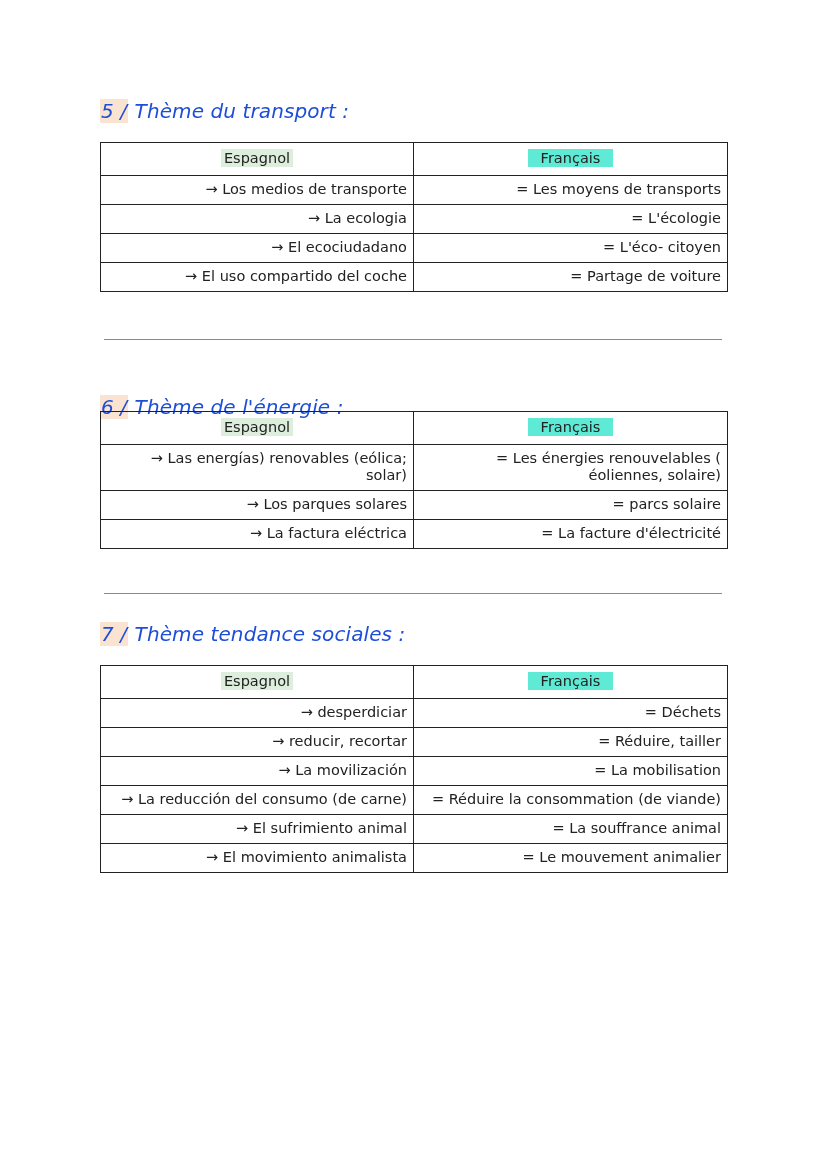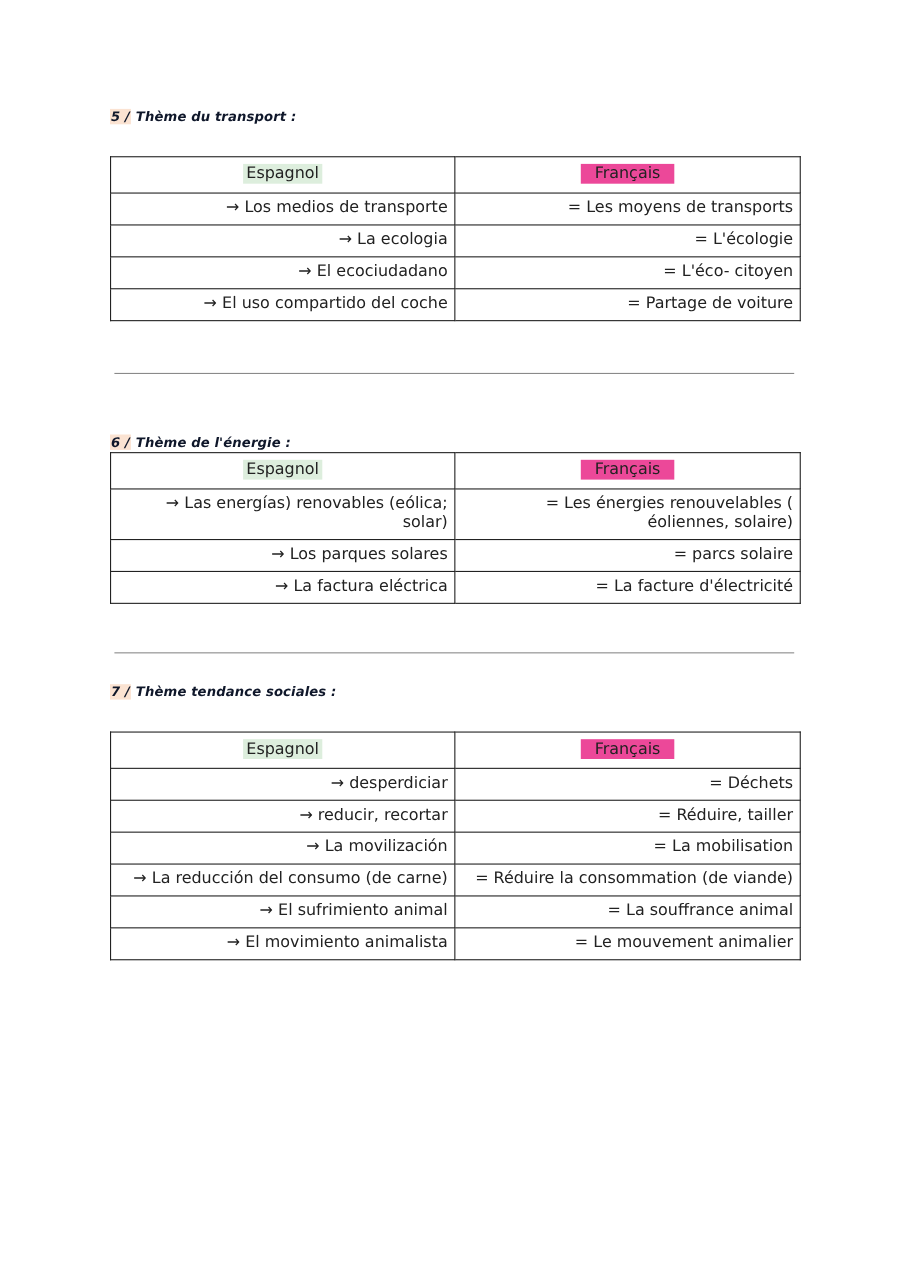--- a/index.html
+++ b/index.html
@@ -1,31 +1,31 @@
 <!DOCTYPE html>
 <html><head>
   <meta charset="utf-8">
   <style>
     html, body { margin: 0; padding: 0; background: #ffffff; }
     body { width: 828px; height: 1169px; position: relative; overflow: hidden;
            font-family: "DejaVu Sans", sans-serif; color: #222222; }
-    .section-title { position: absolute; left: 100px; font-size: 12px; font-style: italic;
-                     font-weight: 700; color: #0f172a; letter-spacing: 0.1px; }
+    .section-title { position: absolute; left: 100px; font-size: 20px; font-style: italic;
+                     font-weight: 400; color: #1d4ed8; letter-spacing: 0.1px; }
     .section-title .num { background: #fbe3d2; padding: 0 1px; }
     .divider { position: absolute; left: 104px; width: 618px; height: 0;
                border-top: 1.3px solid #8a8a8a; }
     table.vocab { position: absolute; left: 100px; width: 627px; border-collapse: collapse;
                   table-layout: fixed; font-size: 14.5px; }
     table.vocab td, table.vocab th { border: 1.4px solid #222; padding: 5px 6px 6px 6px;
                   vertical-align: top; line-height: 17px; text-align: right; font-weight: normal; }
     table.vocab col.c1 { width: 313px; }
     table.vocab col.c2 { width: 314px; }
     table.vocab th { text-align: center; padding-top: 7px; padding-bottom: 8px; margin-top: 22px; }
     .hl-es { background: #ddeedd; padding: 1px 3px; }
-    .hl-fr { background: #ec4899; padding: 1px 13px; }
+    .hl-fr { background: #5eead4; padding: 1px 13px; }
   </style>
 </head>
 <body>
 
 <div class="section-title" style="top:99px;">
   <span class="num">5 /</span><span> Thème du transport :</span>
 </div>
 
 <table class="vocab" style="top:142px;">
   <colgroup>

